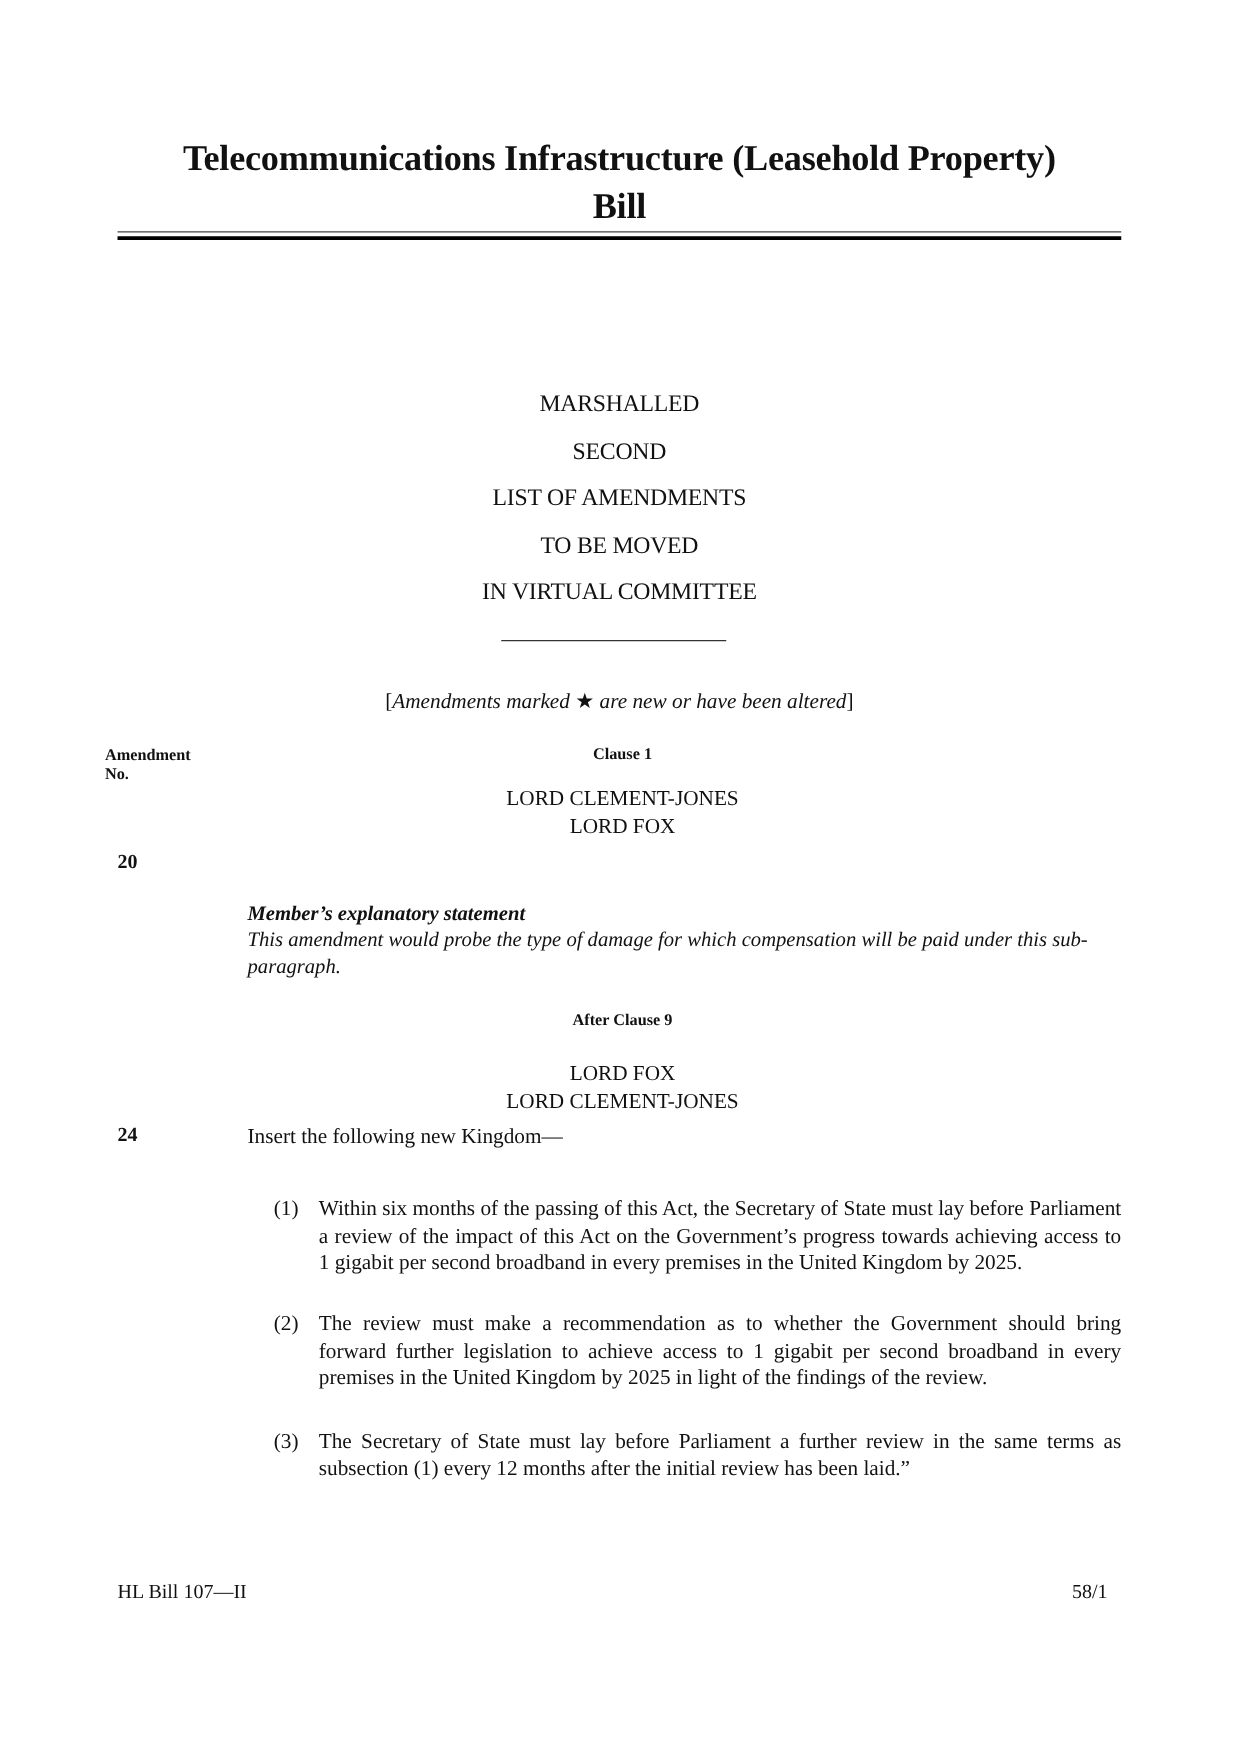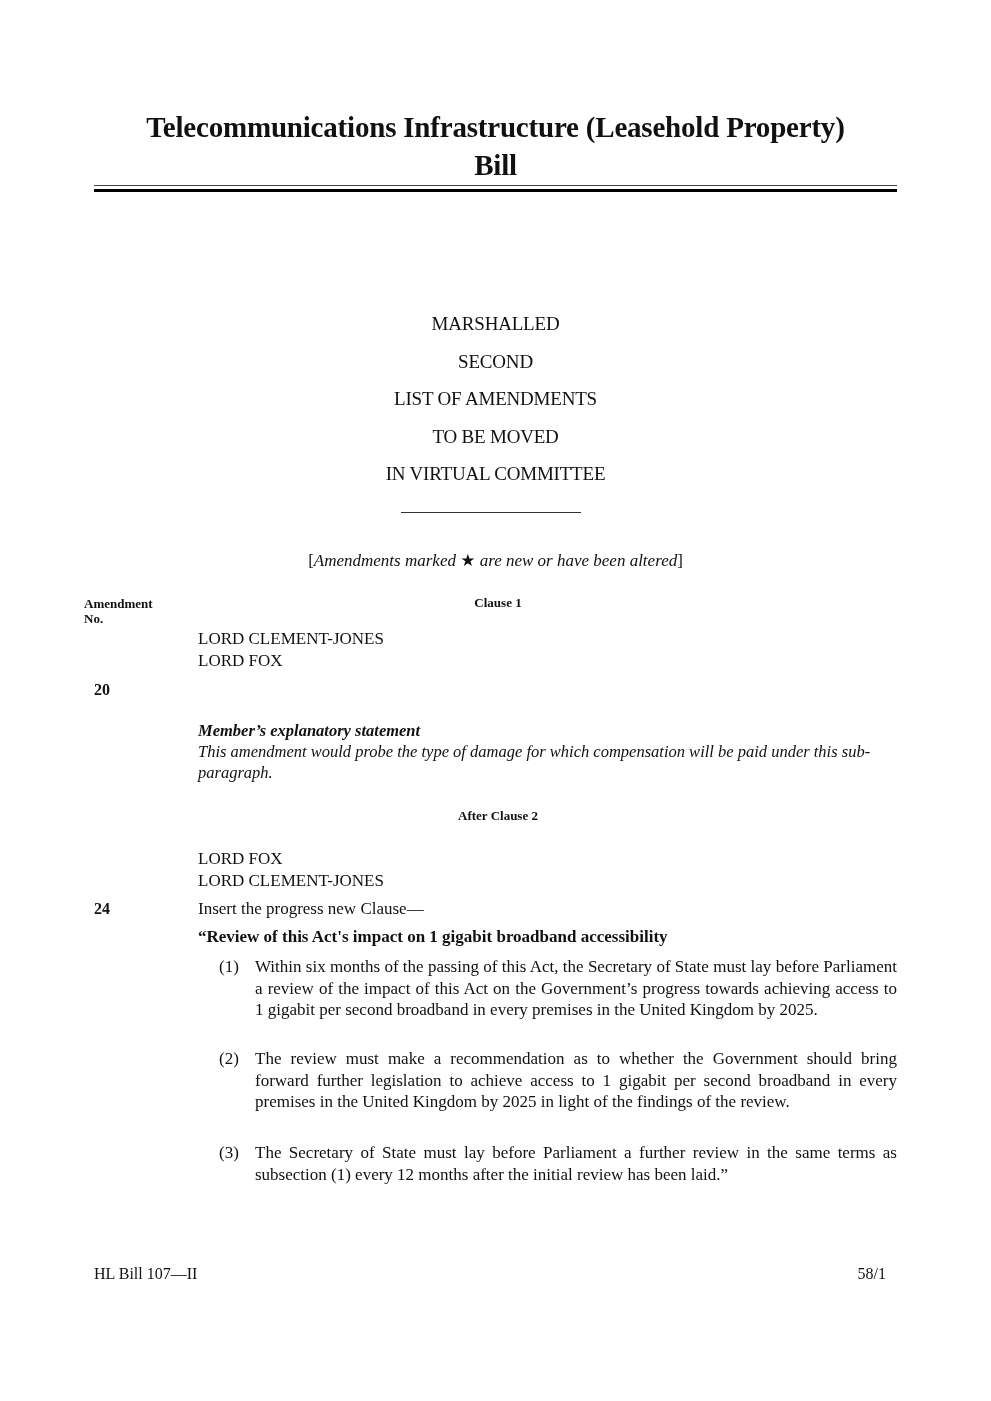--- a/index.html
+++ b/index.html
@@ -78,21 +78,21 @@
     position: absolute;
     left: 198px; width: 600px;
     text-align: center;
     font-weight: bold;
     font-size: 13px;
     line-height: 22px;
   }
   .sponsors {
     position: absolute;
     left: 198px; width: 600px;
-    text-align: left;
+    text-align: center;
     font-size: 17px;
     line-height: 22px;
   }
   .sponsors span { display: block; }
   .amend-num {
     position: absolute;
     left: 94px;
     font-weight: bold;
     font-size: 16px;
     line-height: 22px;
@@ -189,31 +189,30 @@
     <span>LORD FOX</span>
   </div>
 
   <div class="amend-num" style="top:679px;">20</div>
 
   <div class="mes">
     <span class="mes-title">Member’s explanatory statement</span>
     <span class="mes-text">This amendment would probe the type of damage for which compensation will be paid under this sub-paragraph.</span>
   </div>
 
-  <div class="center-head" style="top:805px;">After Clause 2</div>
+  <div class="center-head" style="top:805px;">After Clause 9</div>
 
   <div class="sponsors" style="top:848px;">
     <span>LORD FOX</span>
     <span>LORD CLEMENT-JONES</span>
   </div>
 
   <div class="amend-num" style="top:898px;">24</div>
-  <div class="body-line" style="top:898px;">Insert the progress new Clause—</div>
-
-  <div class="clause-title">“Review of this Act's impact on 1 gigabit broadband accessibility</div>
+  <div class="body-line" style="top:898px;">Insert the following new Kingdom—</div>
+
 
   <div class="subsection" style="top:956px;">
     <span class="num">(1)</span>
     <span class="text">Within six months of the passing of this Act, the Secretary of State must lay before Parliament a review of the impact of this Act on the Government’s progress towards achieving access to 1 gigabit per second broadband in every premises in the United Kingdom by 2025.</span>
   </div>
 
   <div class="subsection" style="top:1048px;">
     <span class="num">(2)</span>
     <span class="text">The review must make a recommendation as to whether the Government should bring forward further legislation to achieve access to 1 gigabit per second broadband in every premises in the United Kingdom by 2025 in light of the findings of the review.</span>
   </div>

